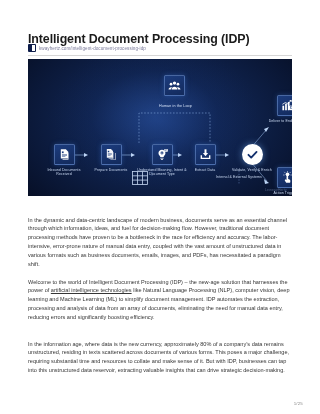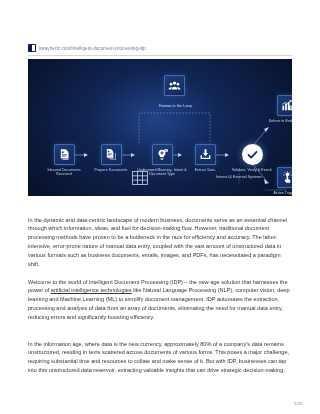--- a/index.html
+++ b/index.html
@@ -160,20 +160,21 @@
     font-size: 4.4px;
     color: #8a8a8a;
     letter-spacing: 0.2px;
   }
 </style>
 </head>
 <body>
 
 <div class="page">
 
+  <h1 class="doc-title">Intelligent Document Processing (IDP)</h1>
 
   <div class="url-row">
     <span class="favicon"></span>
     <span class="url-text">kwayhertz.com/intelligent-document-processing-idp</span>
   </div>
 
   <div class="hero">
 
     <svg class="hero-svg" viewBox="0 0 264 137">
 

